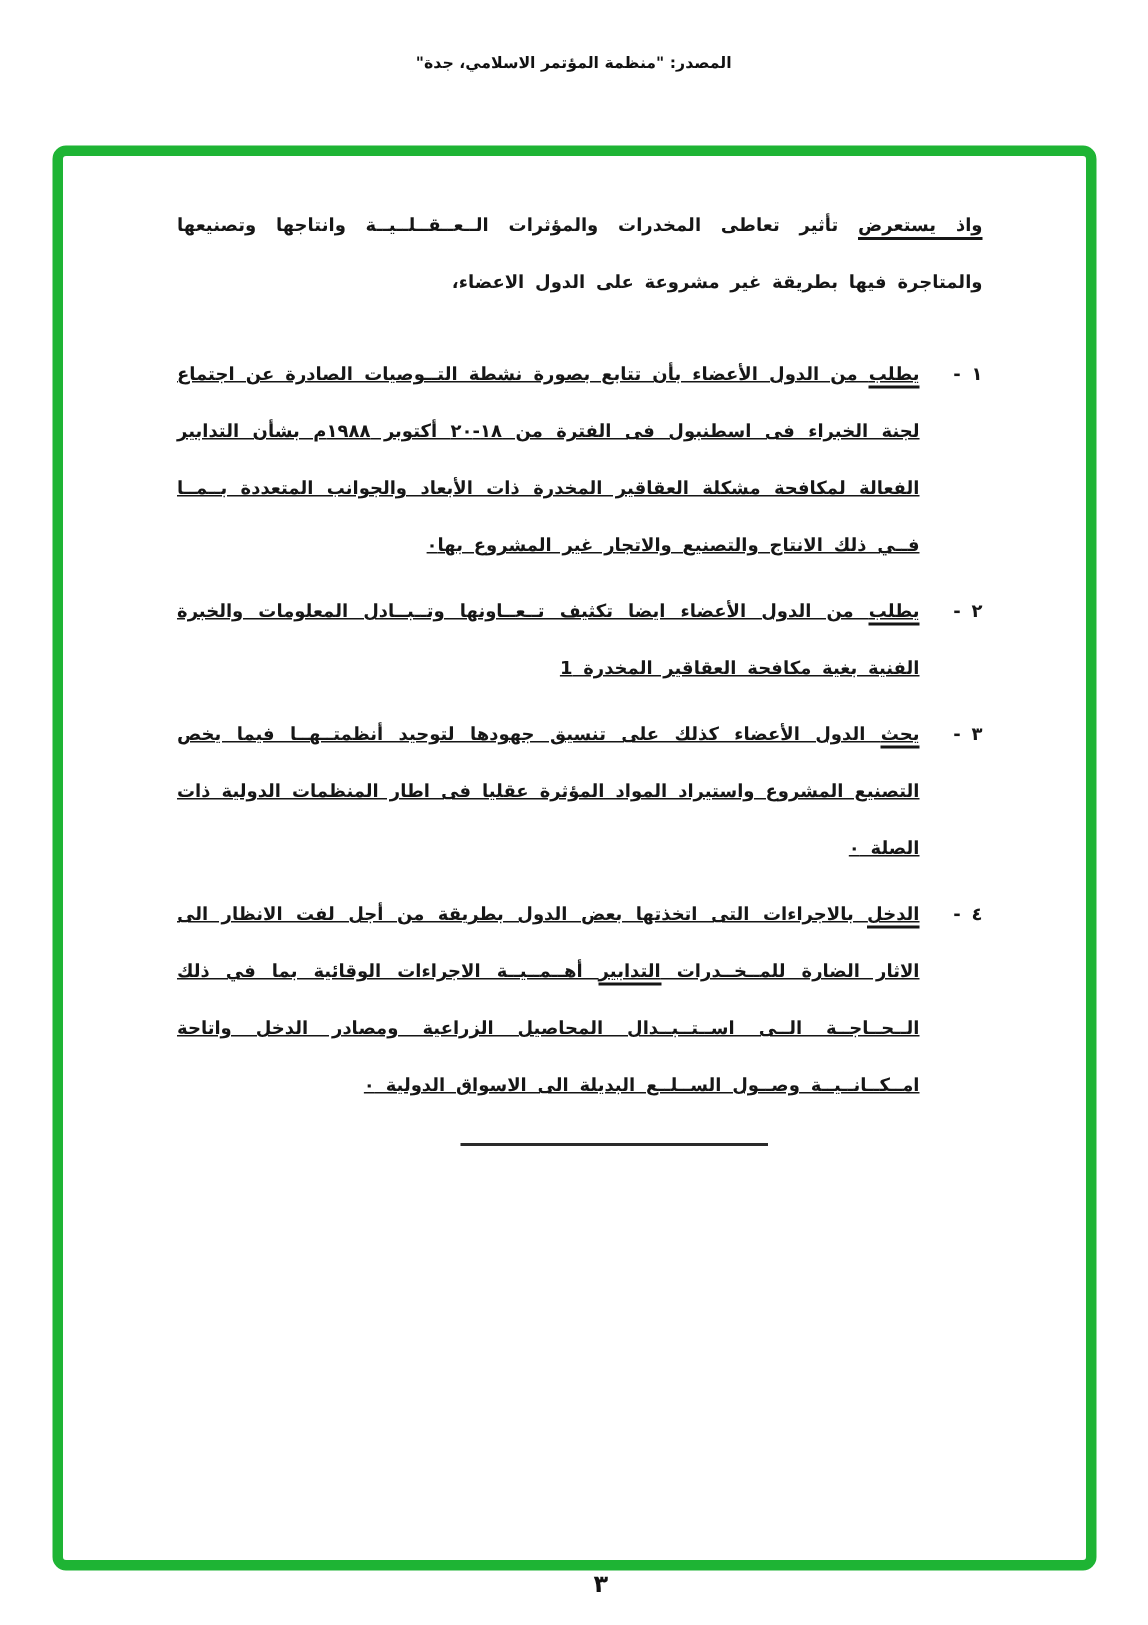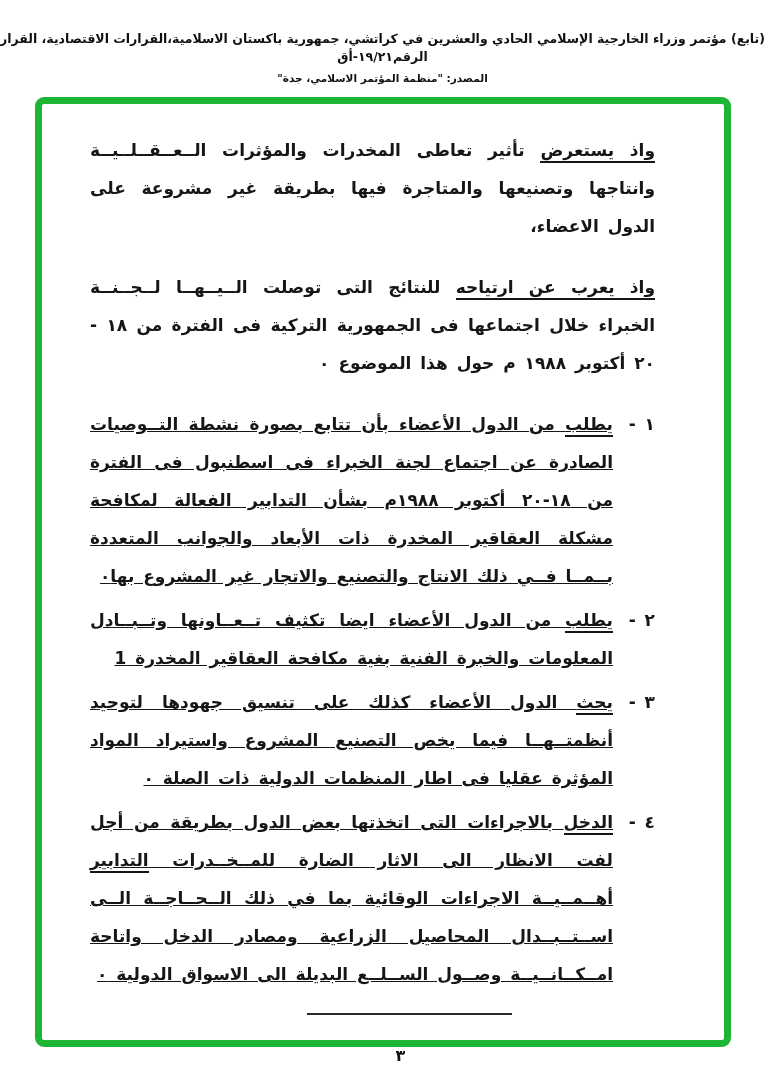--- a/index.html
+++ b/index.html
@@ -29,26 +29,27 @@
     border:7px solid #1eb434;
     border-radius:9px;
     background:#fff;
   }
   
   .content{
     direction:rtl;
     box-sizing:border-box;
     height:100%;
     padding:27px 69px 0 48px;
-    font-size:17px;
+    font-size:12px;
     font-weight:bold;
     line-height:38px;
     text-align:justify;
     color:#161616;
     word-spacing:3px;
+    margin-left:28px;
   }
   .para{margin:0 0 23px 0;}
   .item{display:flex;margin-top:6px;}
   .item:first-child{margin-top:13px;}
   .item .num{
     flex:0 0 42px;
     width:42px;
     white-space:nowrap;
   }
   .item .itext{flex:1 1 auto;text-align:justify;text-decoration:underline;}
@@ -69,29 +70,27 @@
     padding-left:36px;
     box-sizing:border-box;
     direction:rtl;
     font-size:16px;font-weight:bold;color:#111;
   }
 </style>
 </head>
 <body>
 
 <div class="doc-header">
-  <div class="hdr-l1">(تابع) مؤتمر وزراء الخارجية الإسلامي الحادي والعشرين في كراتشي، جمهورية باكستان الاسلامية،القرارات الاقتصادية، القرار الرقم١٩/٢١-أق</div>
   <div class="hdr-l2">المصدر: "منظمة المؤتمر الاسلامي، جدة"</div>
 </div>
 
 <div class="frame">
   <div class="content">
     <div id="paragraphs">
         <p class="para"><span class="u">واذ يستعرض</span><span> تأثير تعاطى المخدرات والمؤثرات الــعــقــلــيــة وانتاجها وتصنيعها والمتاجرة فيها بطريقة غير مشروعة على الدول الاعضاء،</span></p>
-        <p class="para"><span class="u">واذ يعرب عن ارتياحه</span><span> للنتائج التى توصلت الــيــهــا لــجــنــة الخبراء خلال اجتماعها فى الجمهورية التركية فى الفترة من ١٨ - ٢٠ أكتوبر ١٩٨٨ م حول هذا الموضوع ٠</span></p>
       </div>
     <div id="items">
         <div class="item">
           <span class="num">١ -</span>
           <div class="itext"><span class="u">يطلب</span><span> من الدول الأعضاء بأن تتابع بصورة نشطة التــوصيات الصادرة عن اجتماع لجنة الخبراء فى اسطنبول فى الفترة من ١٨-٢٠ أكتوبر ١٩٨٨م بشأن التدابير الفعالة لمكافحة مشكلة العقاقير المخدرة ذات الأبعاد والجوانب المتعددة بــمــا فــي ذلك الانتاج والتصنيع والاتجار غير المشروع بها٠</span></div>
         </div>
         <div class="item">
           <span class="num">٢ -</span>
           <div class="itext"><span class="u">يطلب</span><span> من الدول الأعضاء ايضا تكثيف تــعــاونها وتــبــادل المعلومات والخبرة الفنية بغية مكافحة العقاقير المخدرة 1</span></div>
         </div>

